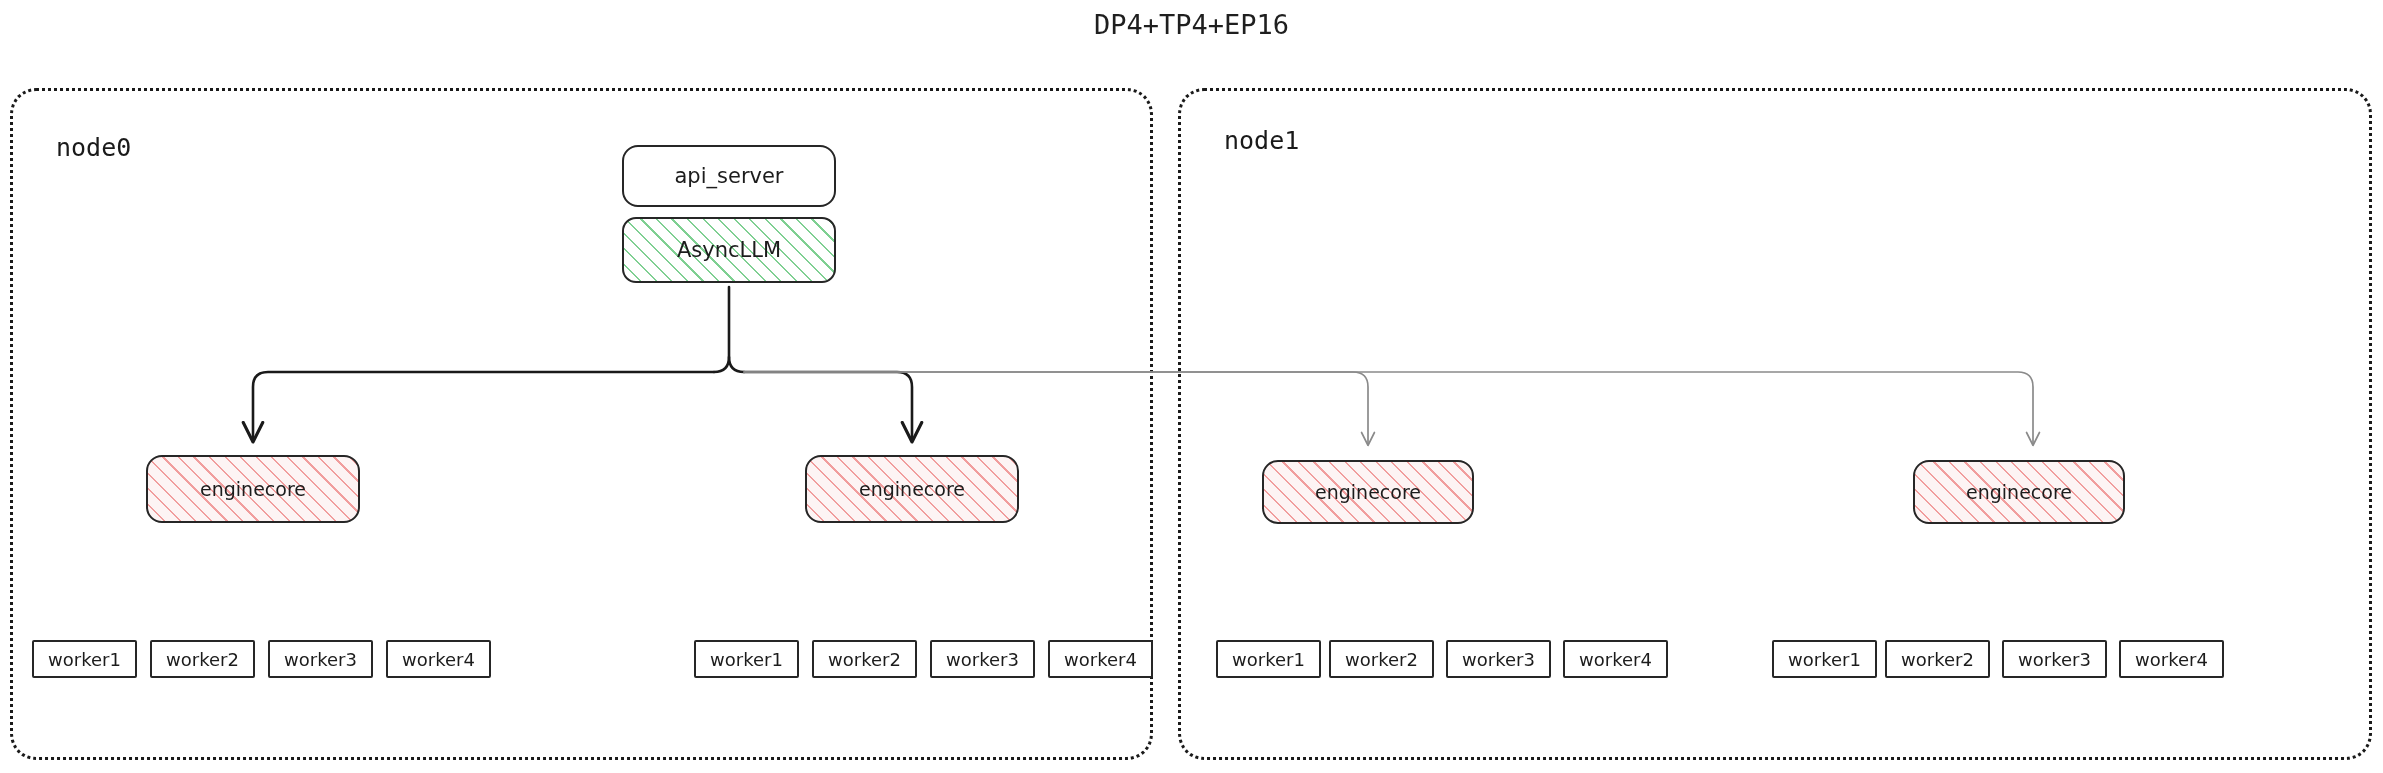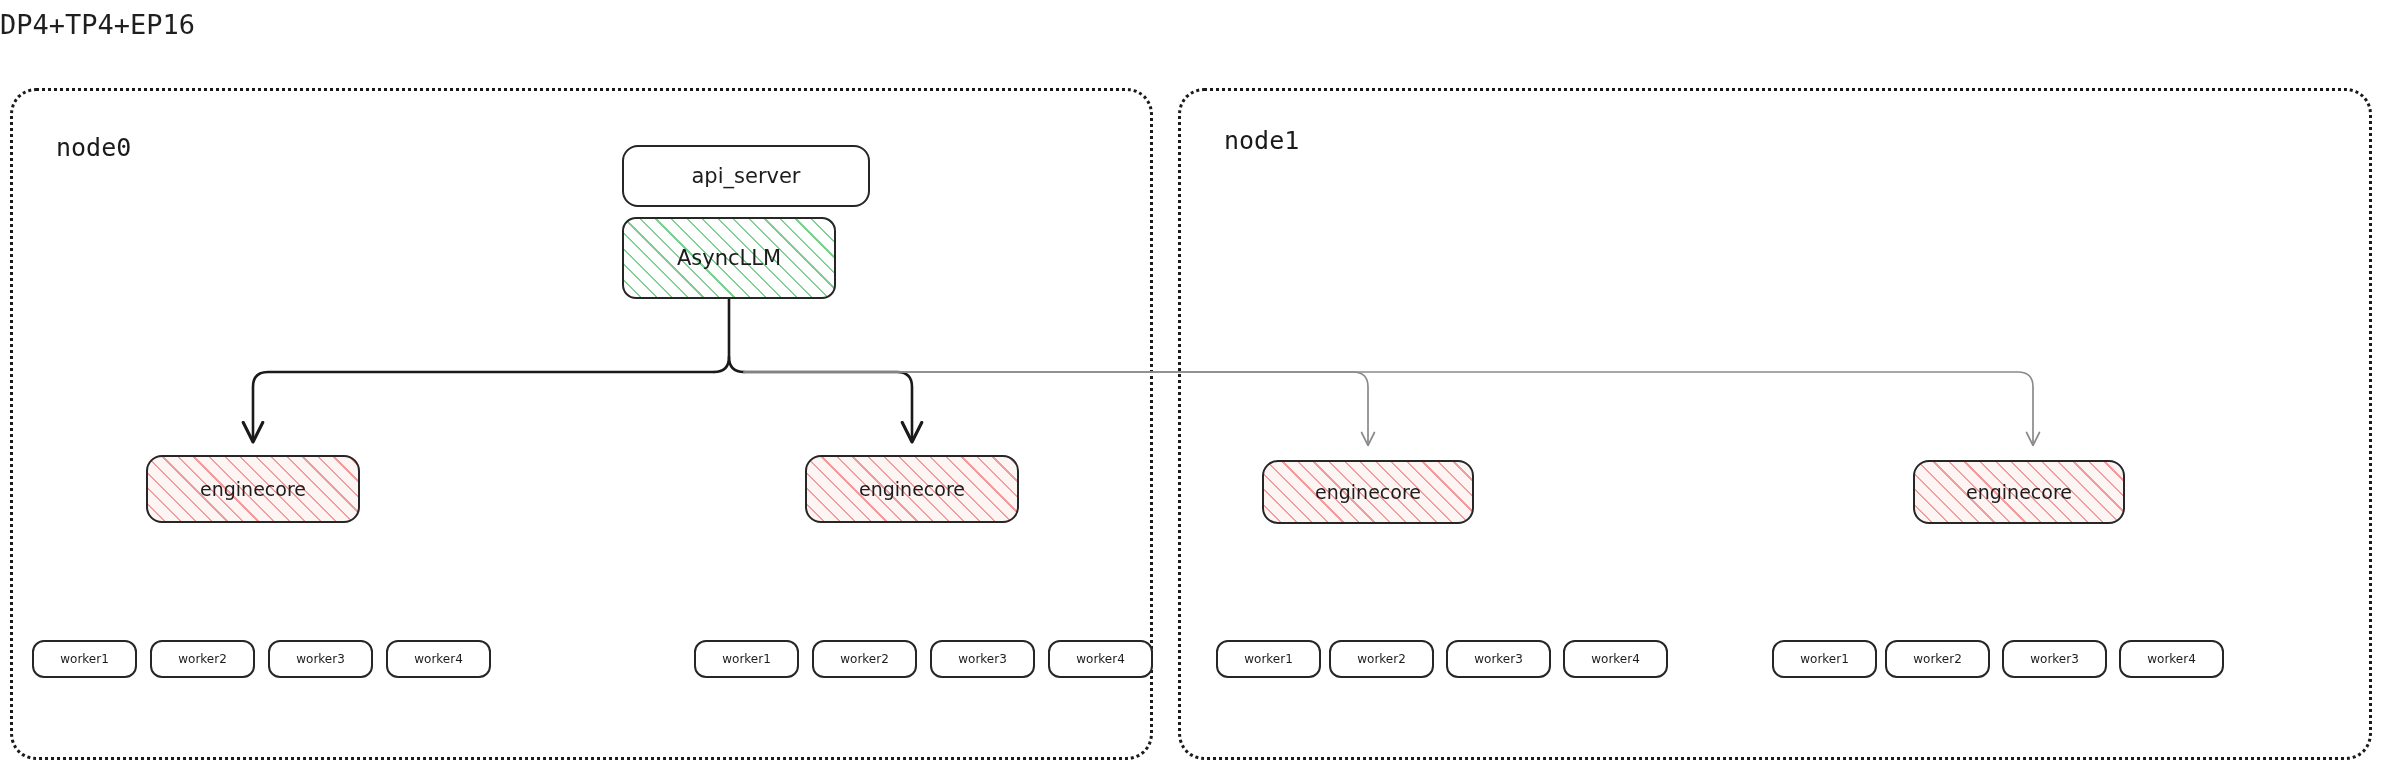--- a/index.html
+++ b/index.html
@@ -17,20 +17,21 @@
     background: #ffffff;
     overflow: hidden;
   }
 
   
   .diagram-title {
     position: absolute;
     left: 0;
     top: 9px;
     width: 2383px;
+    text-align: center;
     font-family: "DejaVu Sans Mono", monospace;
     font-size: 27px;
     color: #1f1f1f;
     letter-spacing: 0px;
     white-space: pre;
   }
 
   
   .node-container {
     position: absolute;
@@ -90,22 +91,22 @@
       45deg,
       rgba(240, 150, 150, 0.92) 0px,
       rgba(240, 150, 150, 0.92) 1.6px,
       rgba(255, 255, 255, 0) 1.6px,
       rgba(255, 255, 255, 0) 11px
     );
     align-items: center;
   }
 
   .box-worker {
-    font-size: 12px;
-    border-radius: 12px;
+    font-size: 18px;
+    border-radius: 2px;
     border-width: 2.2px;
     background: #ffffff;
   }
 
   
   #edge-layer {
     position: absolute;
     left: 0;
     top: 0;
     width: 2383px;
@@ -140,25 +141,25 @@
 
     <path d="M 744 372 L 1353 372 Q 1368 372 1368 387 L 1368 444" fill="none" stroke="#8a8a8a" stroke-width="1.7" stroke-linecap="round" marker-end="url(#arrow-gray)"></path>
 
     <path d="M 744 372 L 2018 372 Q 2033 372 2033 387 L 2033 444" fill="none" stroke="#8a8a8a" stroke-width="1.7" stroke-linecap="round" marker-end="url(#arrow-gray)"></path>
   </svg>
 
   <div class="node-container" style="left:10px; top:88px; width:1143px; height:672px;"></div>
 
   <div class="node-label" style="left:44px; top:133px;">node0</div>
 
-  <div class="box box-api" style="left:622px; top:145px; width:248px; height:62px;">
+  <div class="box box-api" style="left:622px; top:145px; width:214px; height:62px;">
     <span>api_server</span>
   </div>
 
-  <div class="box box-async" style="left:622px; top:217px; width:214px; height:82px;">
+  <div class="box box-async" style="left:622px; top:217px; width:214px; height:66px;">
     <span>AsyncLLM</span>
   </div>
 
   <div class="box box-enginecore" style="left:146px; top:455px; width:214px; height:68px;">
     <span>enginecore</span>
   </div>
 
   <div class="box box-worker" style="left:32px; top:640px; width:105px; height:38px;">
     <span>worker1</span>
   </div>

